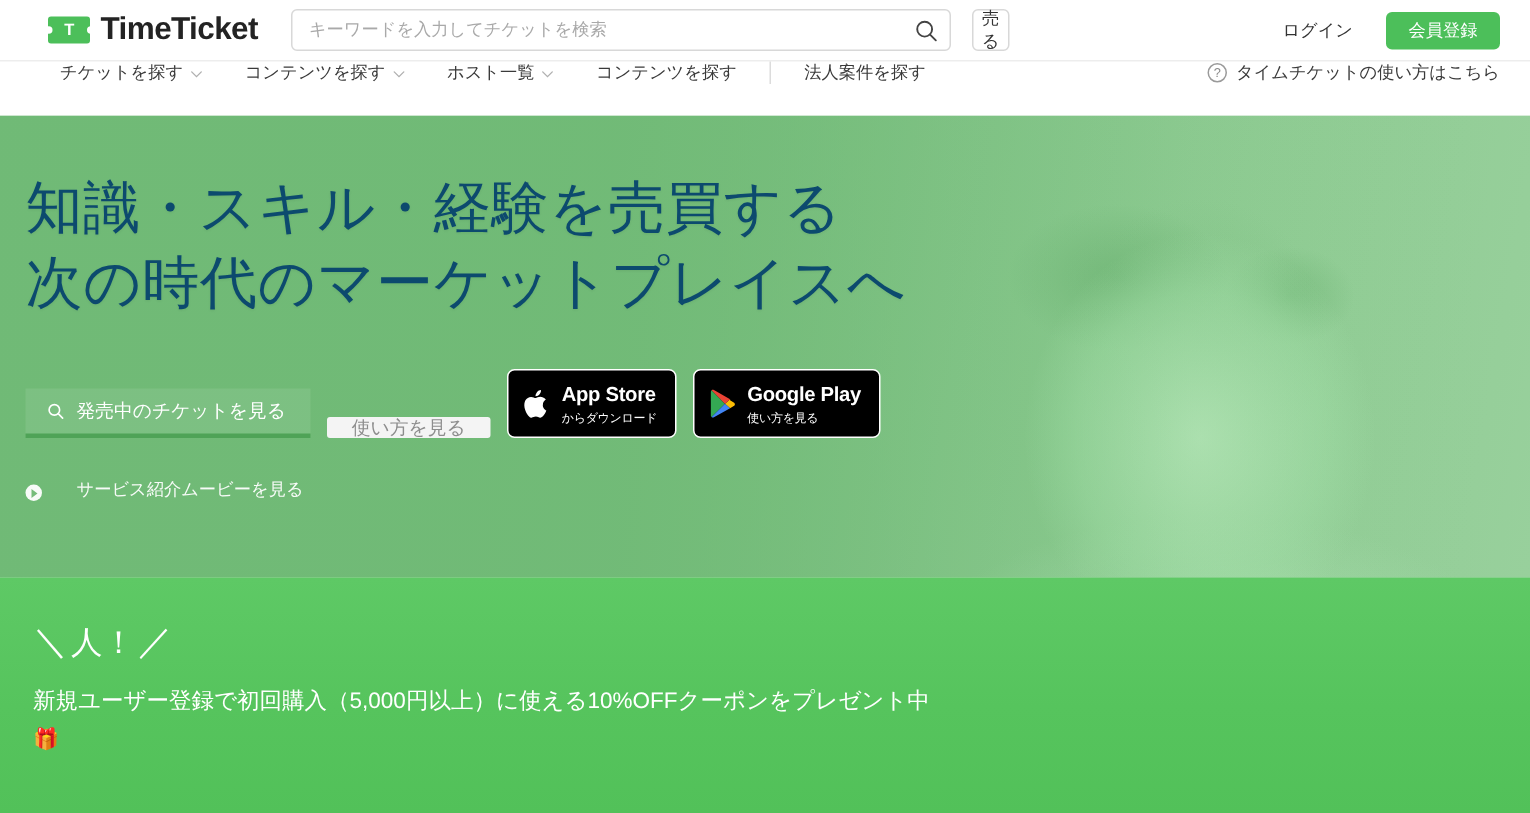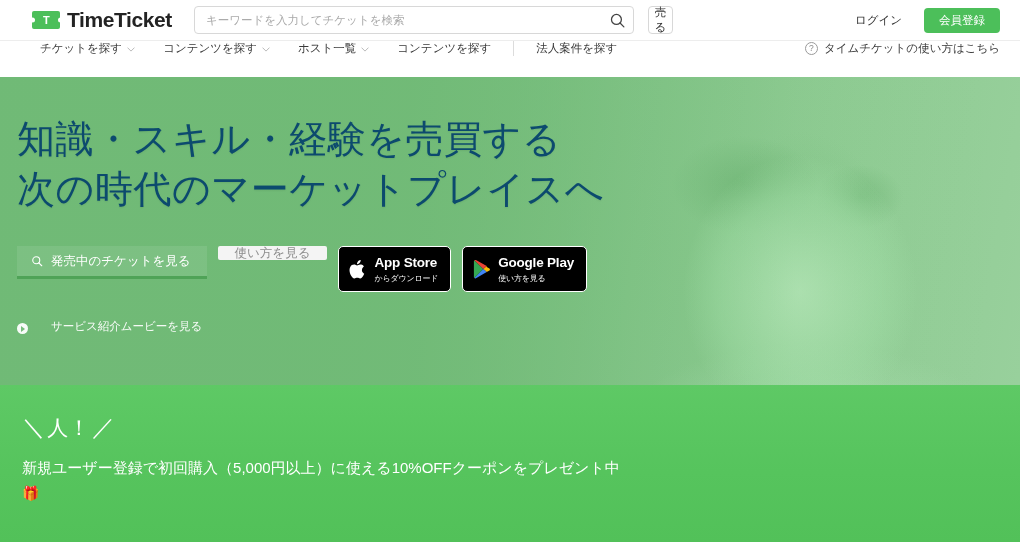--- a/index.html
+++ b/index.html
@@ -222,21 +222,21 @@
     color: #0c4a6e;
     font-size: 38px;
     line-height: 1.32;
     font-weight: 400;
     letter-spacing: 0.5px;
     text-shadow: 0 1px 2px rgba(0,0,0,0.07);
   }
 
   .cta-row {
     display: flex;
-    align-items: flex-start;
+    align-items: flex-end;
     margin-top: 32px;
     gap: 11px;
   }
   .cta-outline {
     display: flex; align-items: center; gap: 8px;
     height: 33px;
     padding: 0 16px 0 14px;
     color: #ffffff;
     font-size: 12.5px;
     background: rgba(255,255,255,0.09);

